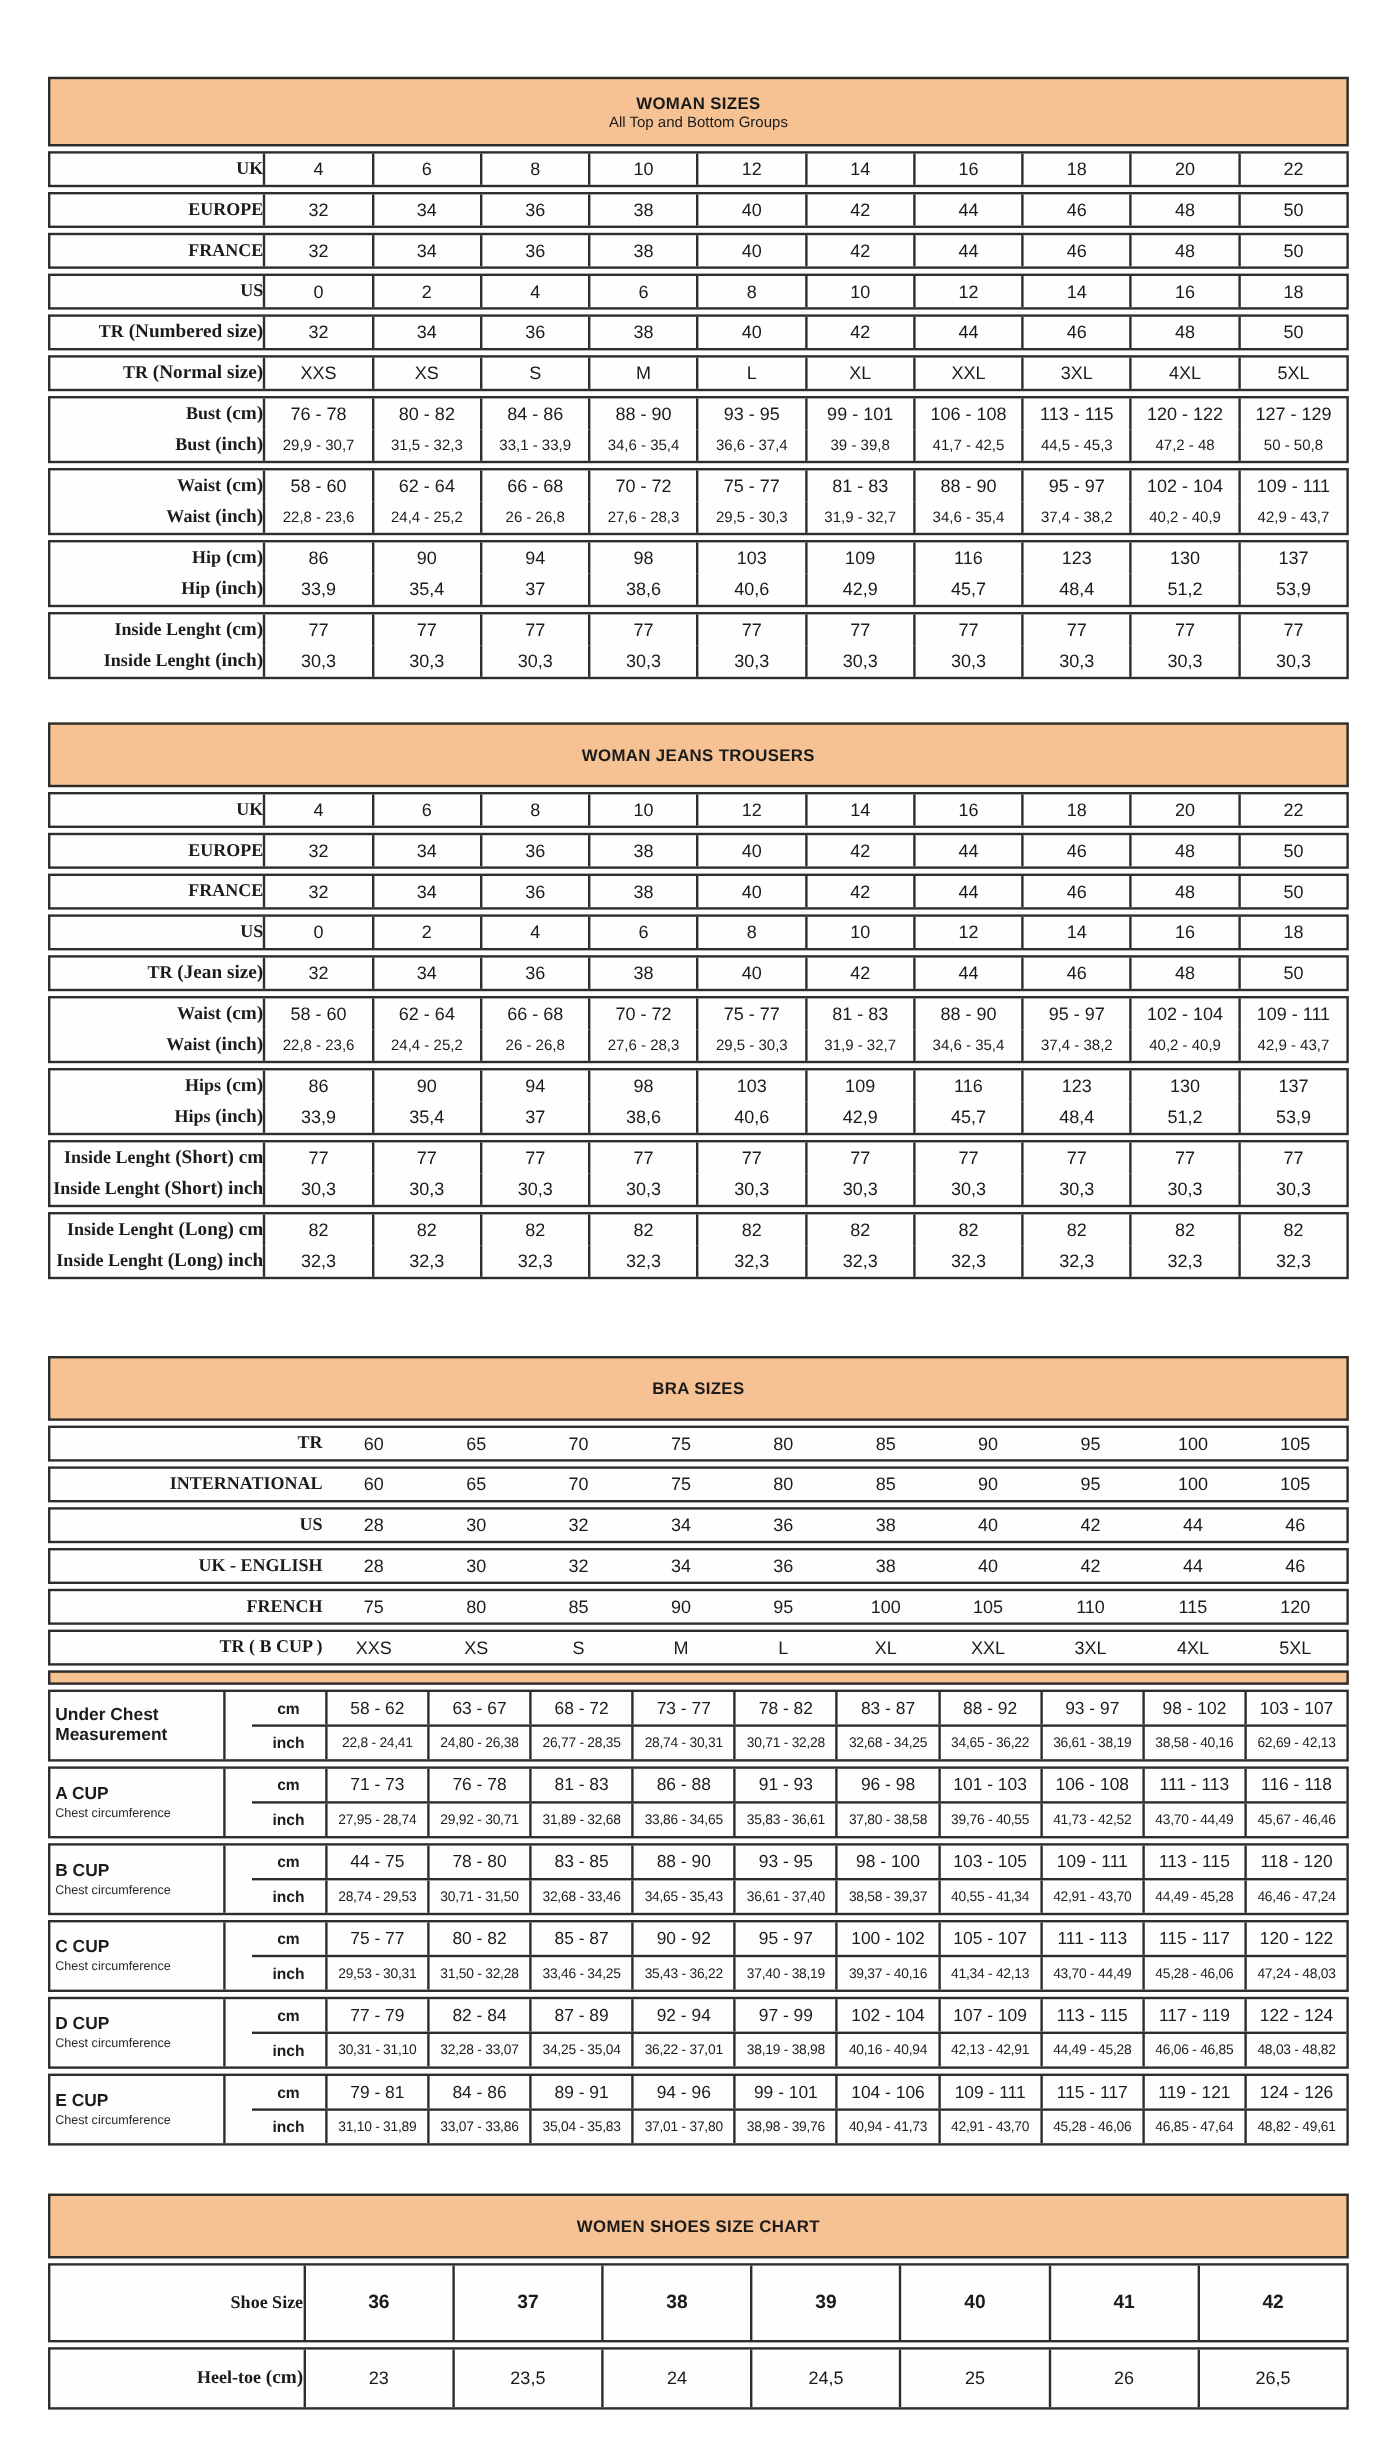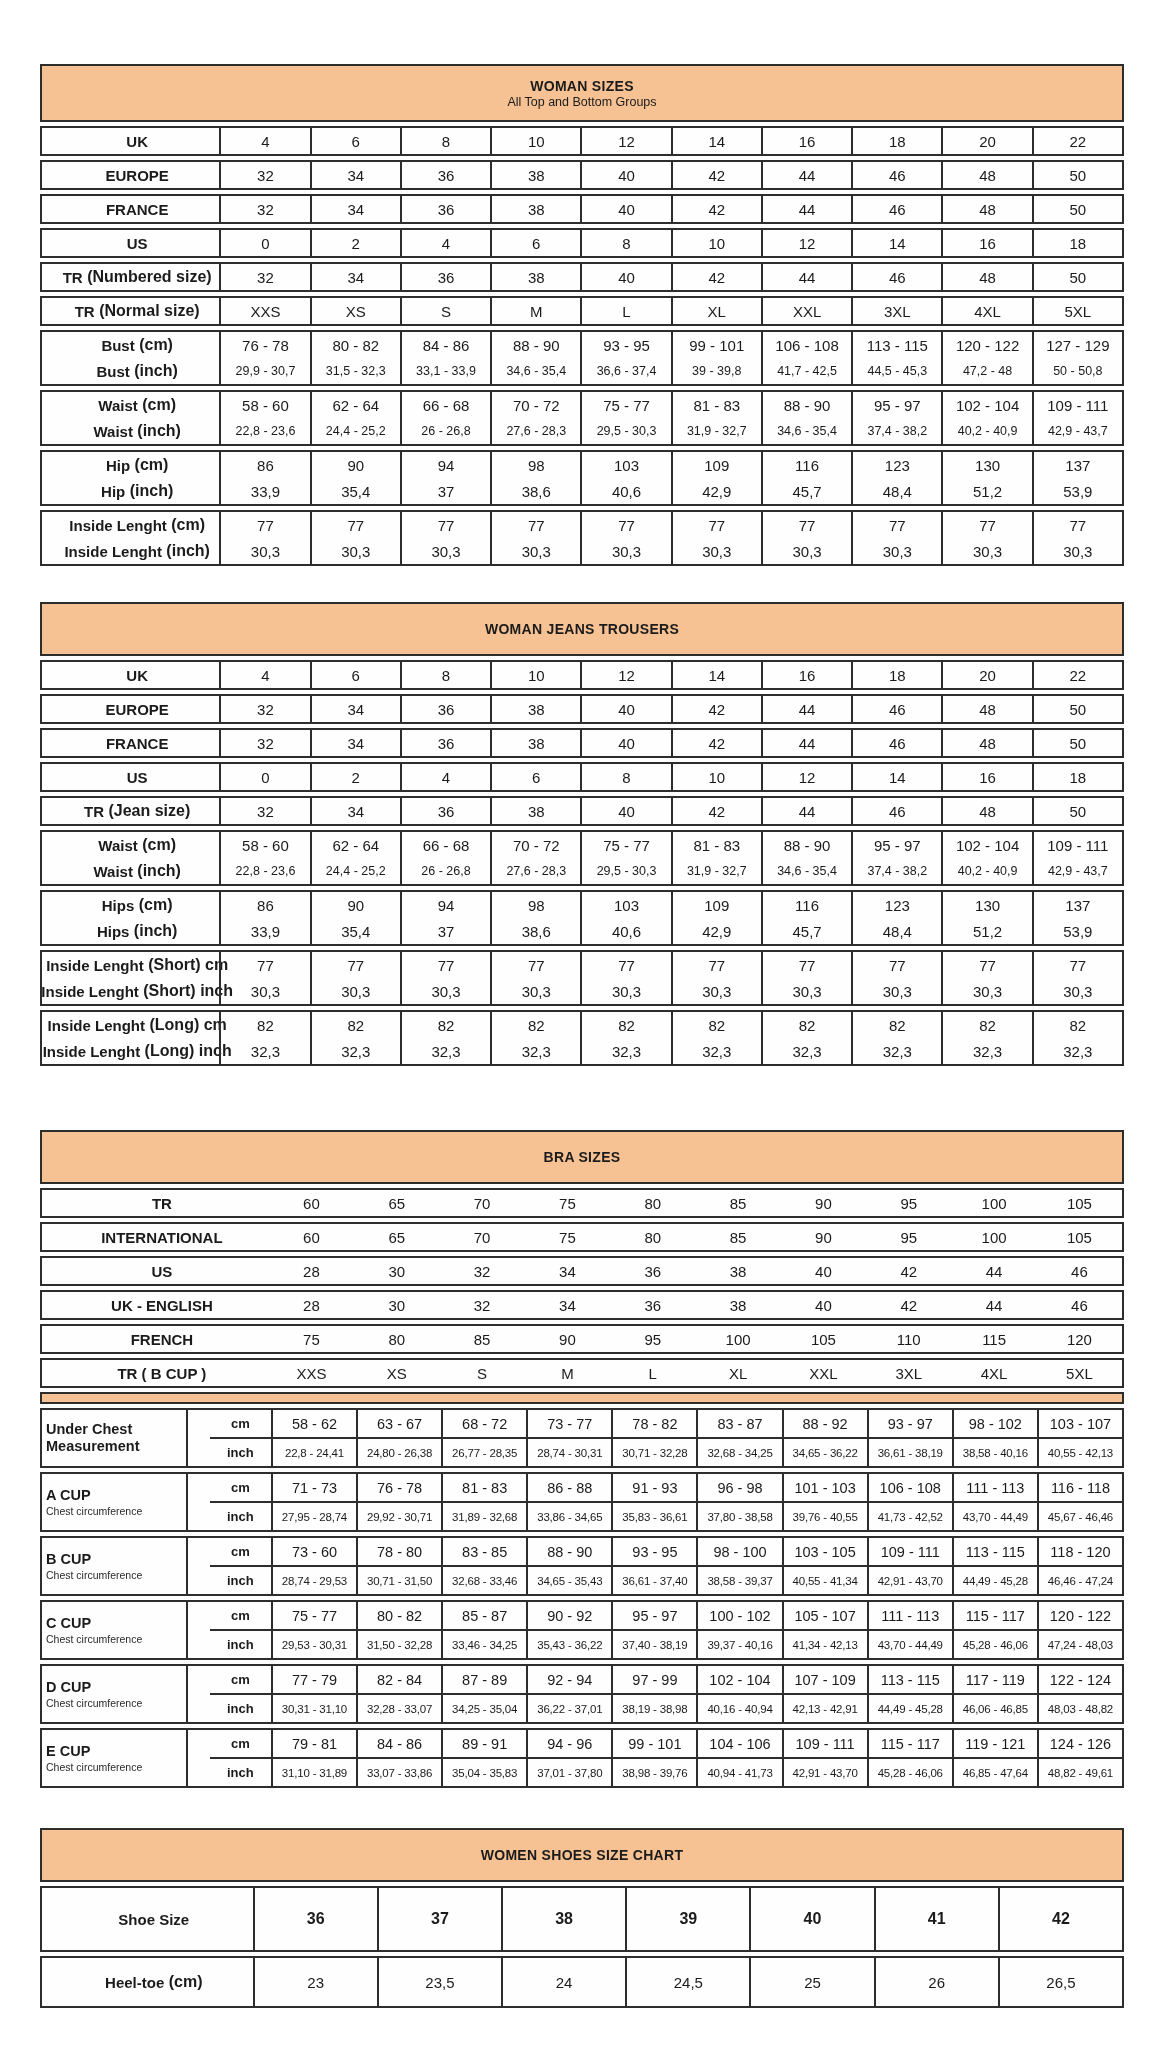--- a/index.html
+++ b/index.html
@@ -33,22 +33,23 @@
     box-sizing:border-box;
     margin-top:4px;
     background:#fefefe;
   }
   .row{display:flex;align-items:stretch;height:26px;}
   .grp.bra .row{height:26px;}
   .grp.shoe .row{height:62px;}
   .grp.heel .row{height:48px;}
   .cell{display:flex;align-items:center;justify-content:center;box-sizing:border-box;}
   .cell.lab{
-    width:16.42%;justify-content:center;padding-left:13px;
+    width:16.42%;justify-content:flex-end;padding-left:13px;
     white-space:nowrap;
+    font-family:Liberation Serif, serif;
   }
   .cell.val{flex:1 1 0;border-left:2px solid var(--line);font-size:15px;padding:0 1px;}
   .cell.val.sm{font-size:12.5px;}
   .cell.val.bd{font-weight:700;font-size:16px;}
   .grp.bra .cell{border-left:none;}
   .grp.bra .cell.lab{width:21%;}
   .t4 .cell.lab{width:19.5%;}
   .lb{font-weight:700;font-size:15px;}
   .nt{font-weight:700;font-size:16px;}
 
@@ -681,21 +682,21 @@
             <div class="cell unit">inch</div>
             <div class="cell val sm">22,8 - 24,41</div>
             <div class="cell val sm">24,80 - 26,38</div>
             <div class="cell val sm">26,77 - 28,35</div>
             <div class="cell val sm">28,74 - 30,31</div>
             <div class="cell val sm">30,71 - 32,28</div>
             <div class="cell val sm">32,68 - 34,25</div>
             <div class="cell val sm">34,65 - 36,22</div>
             <div class="cell val sm">36,61 - 38,19</div>
             <div class="cell val sm">38,58 - 40,16</div>
-            <div class="cell val sm">40,55 - 42,13</div>
+            <div class="cell val sm">62,69 - 42,13</div>
           </div>
         </div>
       </div>
       <div class="cgrp">
         <div class="clab">
           <div class="lb">A CUP</div>
           <div class="cs">Chest circumference</div>
         </div>
         <div class="crows">
           <div class="crow">
@@ -727,21 +728,21 @@
         </div>
       </div>
       <div class="cgrp">
         <div class="clab">
           <div class="lb">B CUP</div>
           <div class="cs">Chest circumference</div>
         </div>
         <div class="crows">
           <div class="crow">
             <div class="cell unit">cm</div>
-            <div class="cell val">73 - 60</div>
+            <div class="cell val">44 - 75</div>
             <div class="cell val">78 - 80</div>
             <div class="cell val">83 - 85</div>
             <div class="cell val">88 - 90</div>
             <div class="cell val">93 - 95</div>
             <div class="cell val">98 - 100</div>
             <div class="cell val">103 - 105</div>
             <div class="cell val">109 - 111</div>
             <div class="cell val">113 - 115</div>
             <div class="cell val">118 - 120</div>
           </div>

